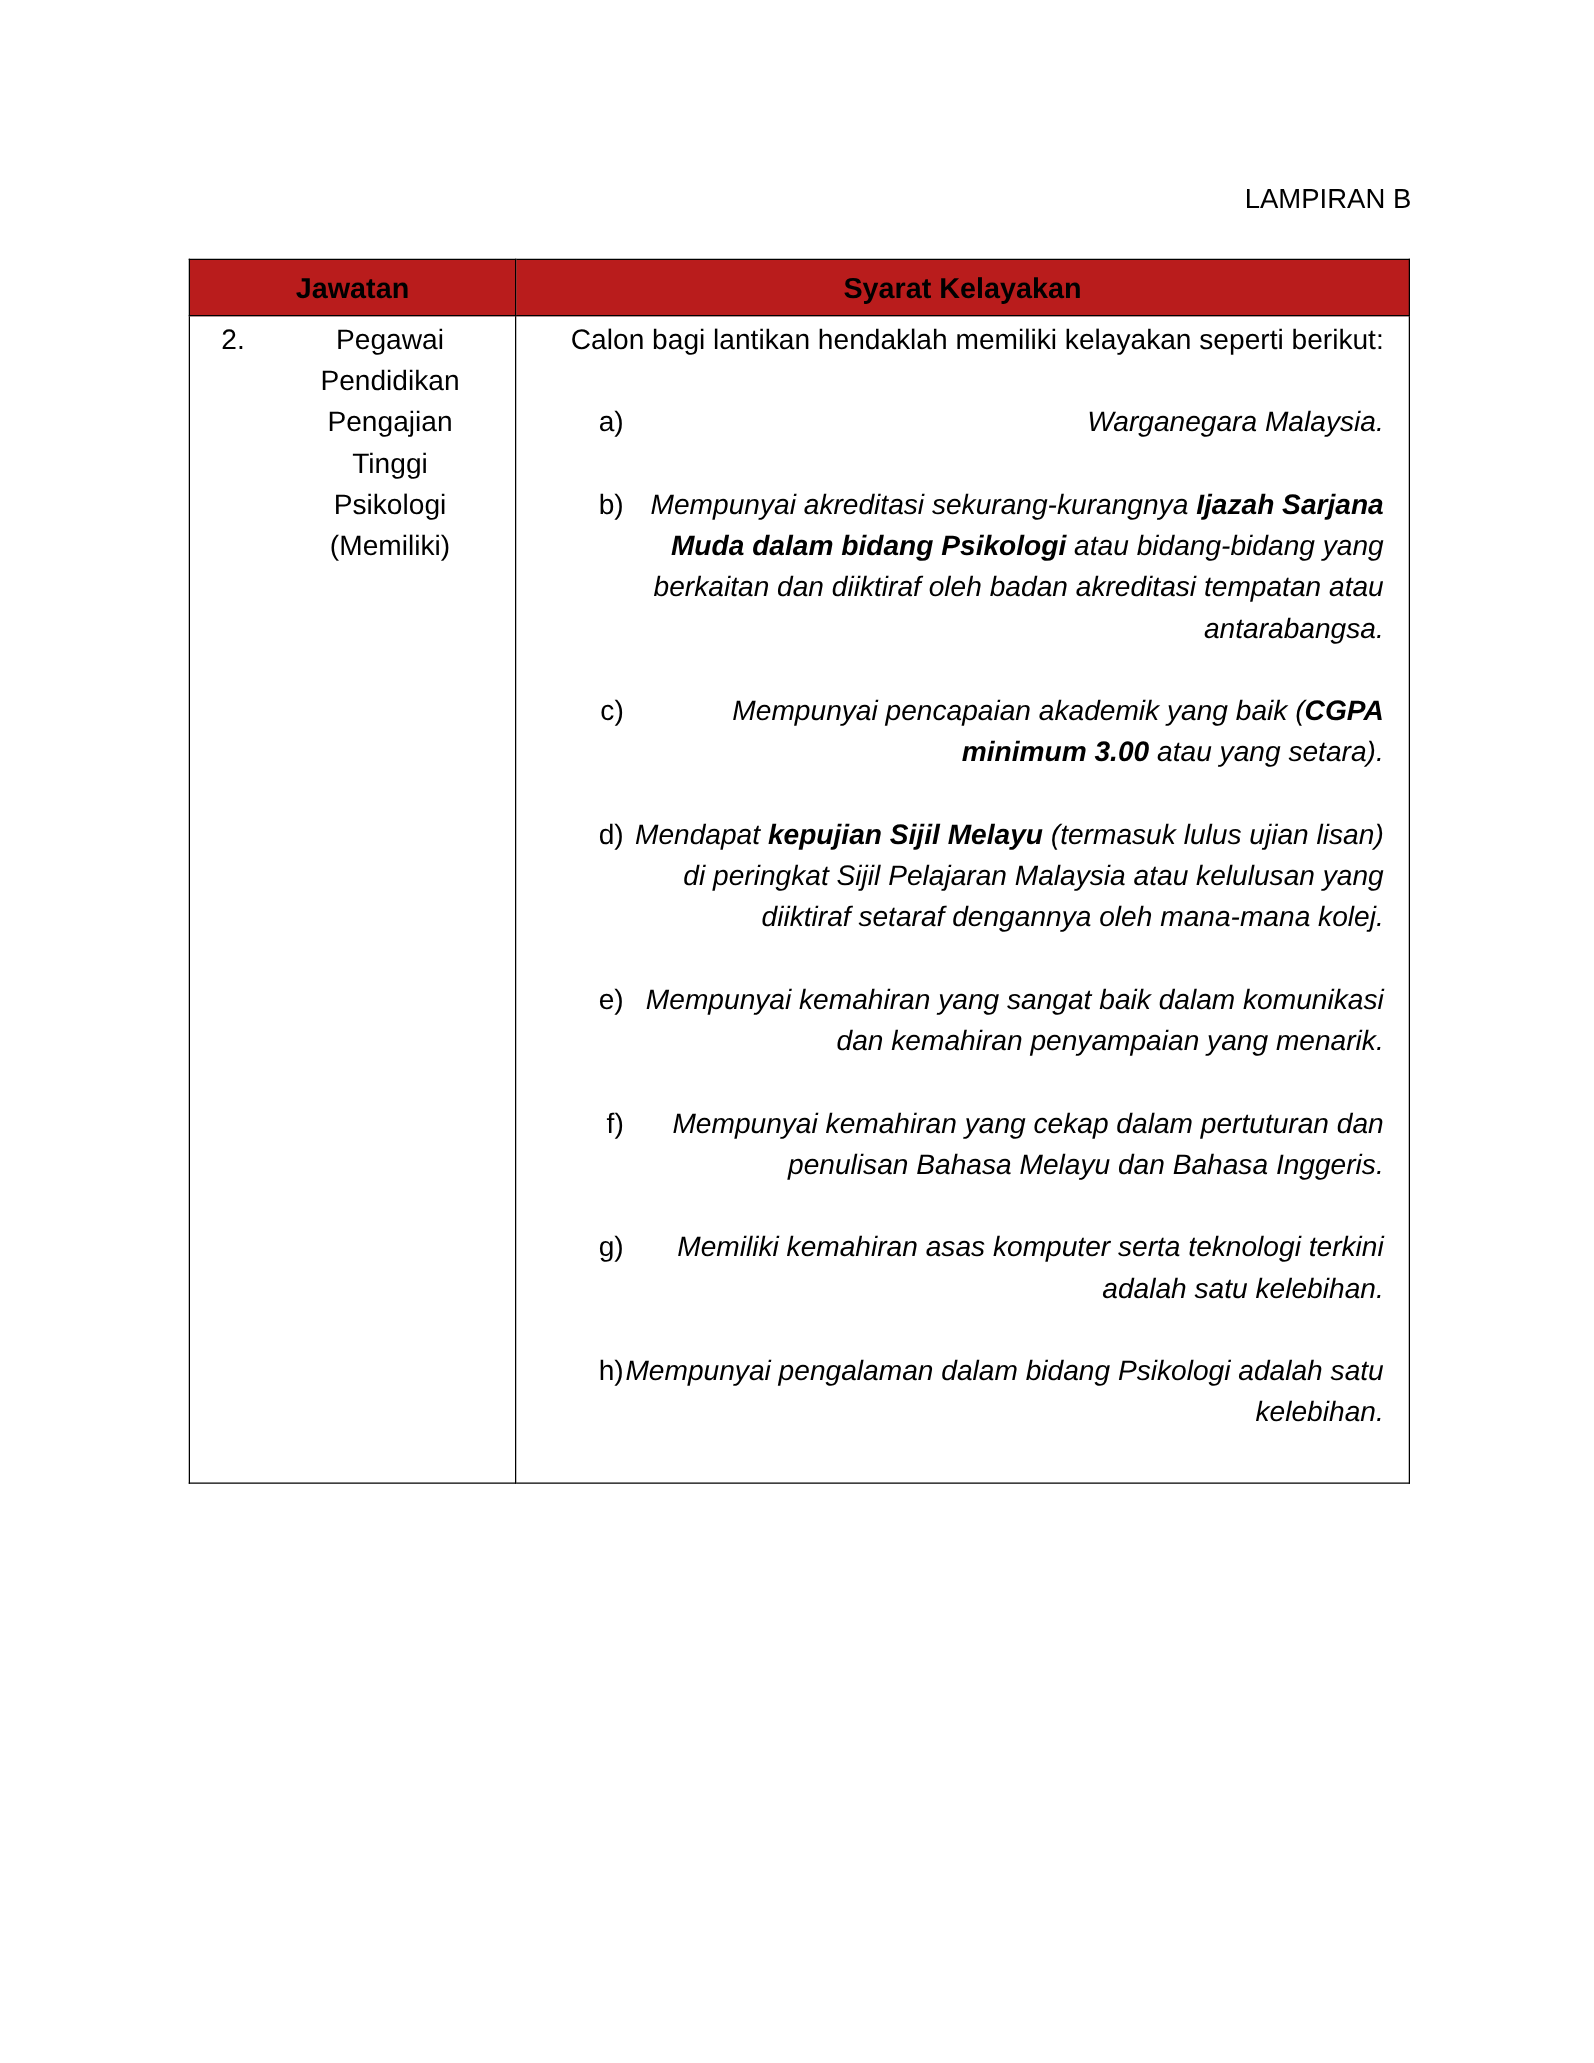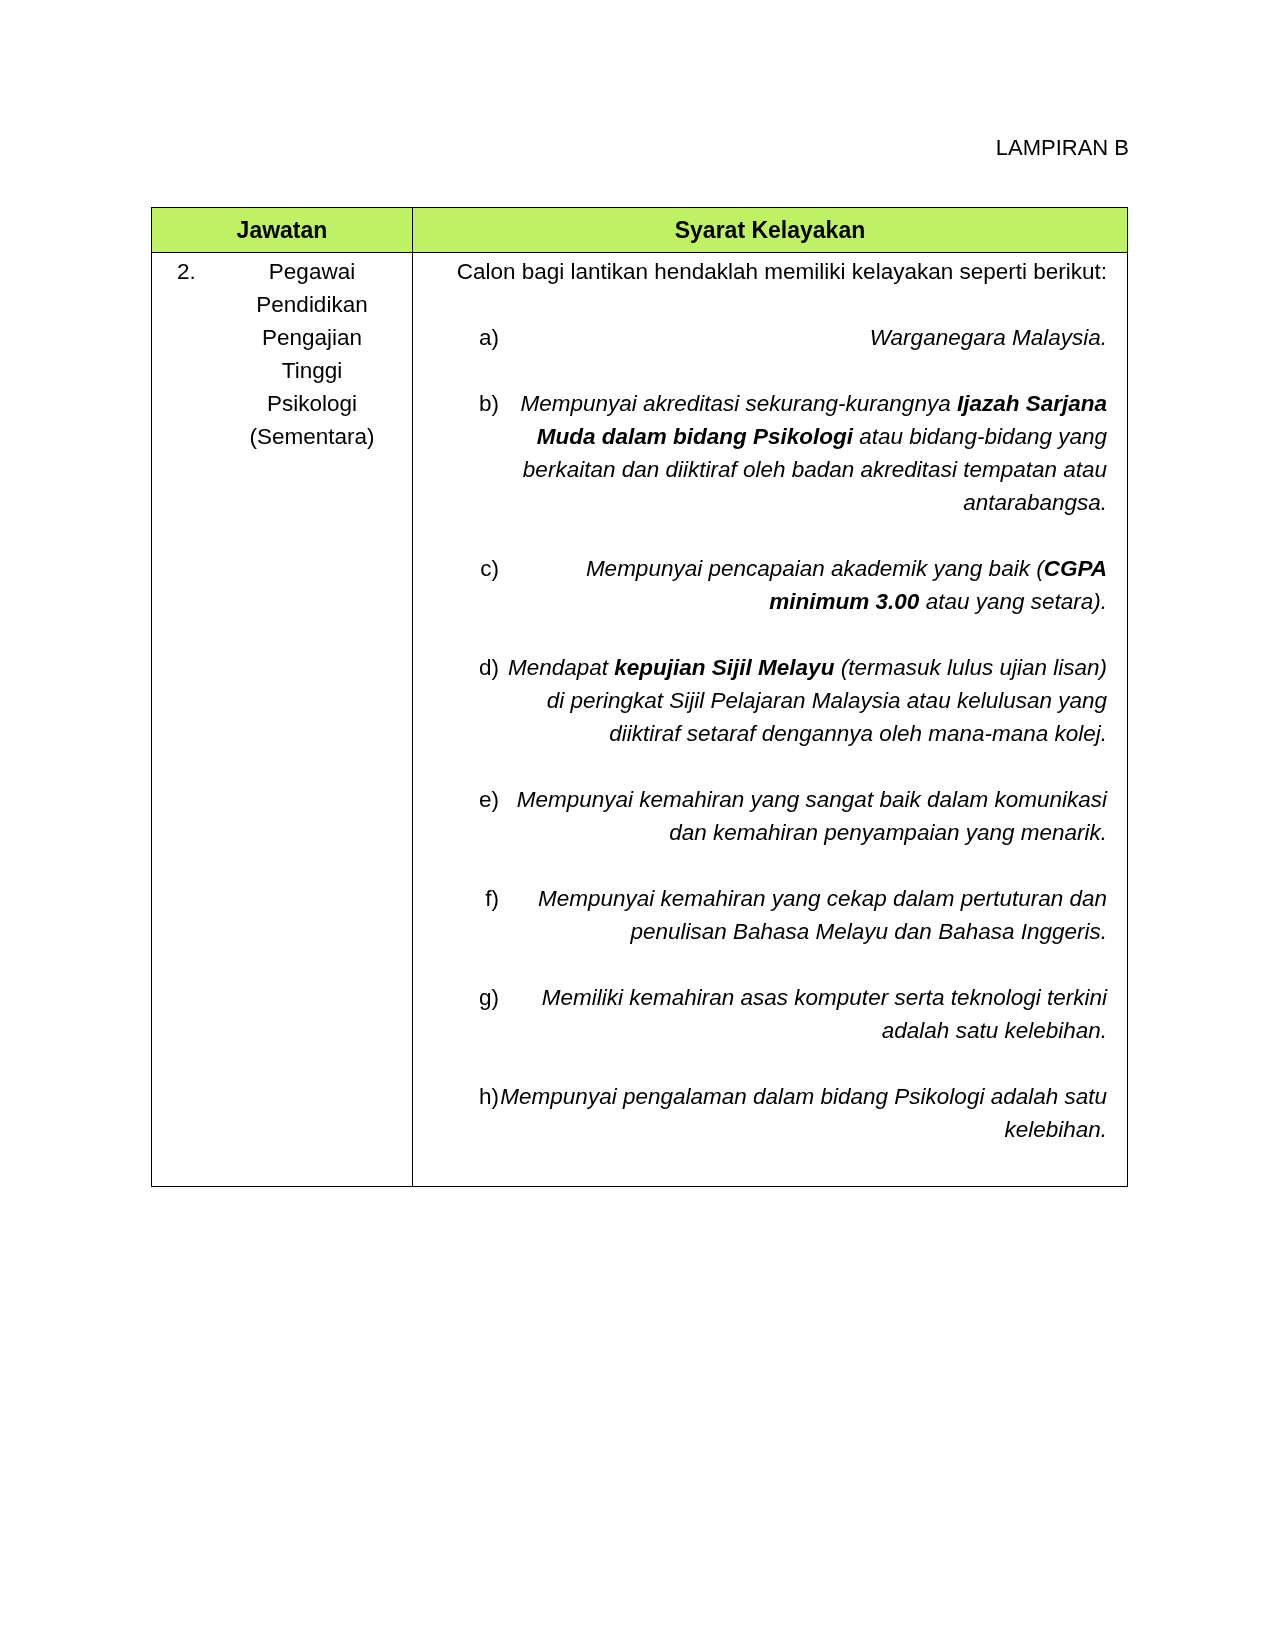--- a/index.html
+++ b/index.html
@@ -1,31 +1,31 @@
 <!DOCTYPE html>
 <html><head>
   <meta charset="utf-8">
   <style>
     html, body { margin: 0; padding: 0; background: #ffffff; }
     body {
       width: 1275px; height: 1650px; position: relative;
       font-family: "Liberation Sans", sans-serif; color: #000;
     }
     .annex {
-      position: absolute; top: 135px; right: 146px;
+      position: absolute; top: 146px; right: 146px;
       font-size: 22px; line-height: 26px;
     }
     table.req {
       position: absolute; left: 151px; top: 207px;
       width: 977px; border-collapse: collapse;
       font-size: 22.5px;
     }
     table.req th, table.req td { border: 1.5px solid #000; }
     table.req th {
-      background: #bef264; font-weight: bold; height: 44px;
+      background: #b91c1c; font-weight: bold; height: 44px;
       padding: 0; text-align: center; vertical-align: middle;
       font-size: 23px;
     }
     th.col1 { width: 260px; }
     td.pos { vertical-align: top; padding: 2px 0 0 0; }
     td.req-cell { vertical-align: top; padding: 2px 20px 40px 11px; text-align: right; }
     .pos-wrap { display: flex; line-height: 33px; }
     .pos-num { width: 85px; padding-left: 25px; box-sizing: border-box; }
     .pos-title { width: 150px; text-align: center; }
     .intro { line-height: 33px; margin: 0 0 33px 0; }
@@ -52,21 +52,21 @@
     <tr>
       <td class="pos">
         <div class="pos-wrap">
           <div class="pos-num">2.</div>
           <div class="pos-title">
             <div>Pegawai</div>
             <div>Pendidikan</div>
             <div>Pengajian</div>
             <div>Tinggi</div>
             <div>Psikologi</div>
-            <div>(Sementara)</div>
+            <div>(Memiliki)</div>
           </div>
         </div>
       </td>
       <td class="req-cell">
         <p class="intro">Calon bagi lantikan hendaklah memiliki kelayakan seperti berikut:</p>
         <ul class="items" id="req-items">
             <li class="item">
               <span class="lbl">a)</span>
               <span class="txt"><span>Warganegara Malaysia.</span></span>
             </li>

